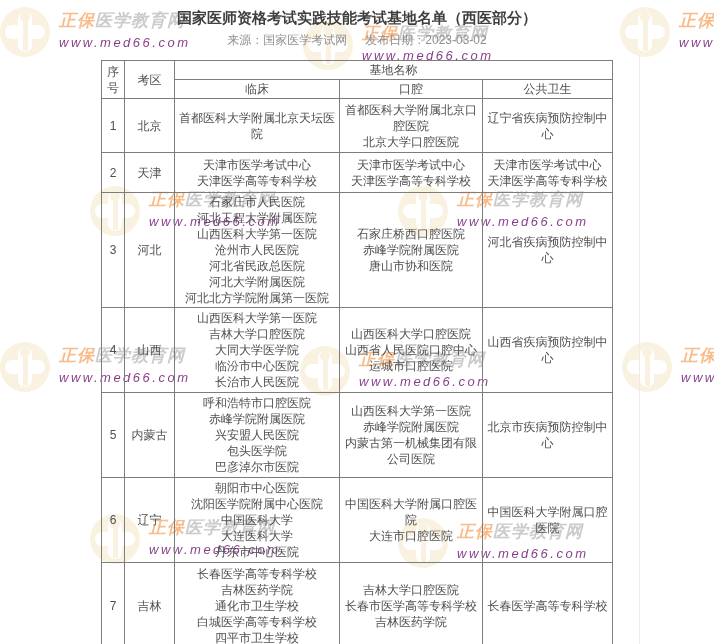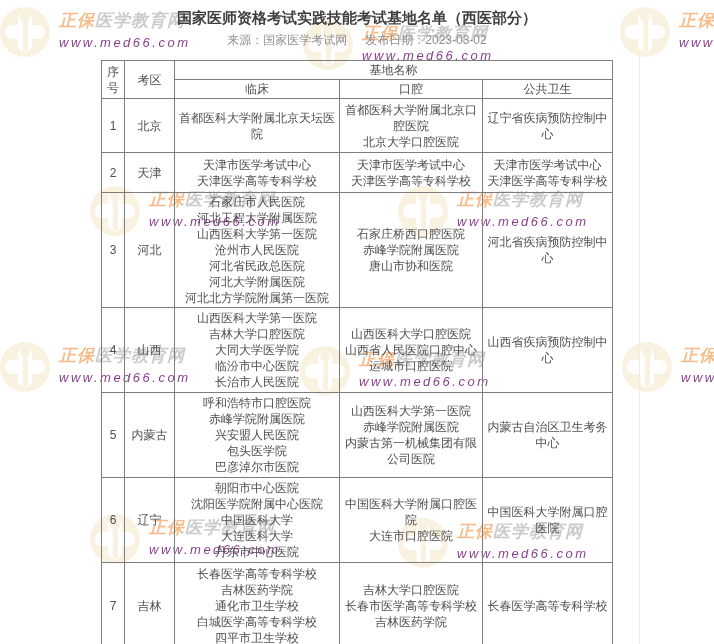--- a/index.html
+++ b/index.html
@@ -286,21 +286,21 @@
             <div class="line">兴安盟人民医院</div>
             <div class="line">包头医学院</div>
             <div class="line">巴彦淖尔市医院</div>
           </td>
           <td>
             <div class="line">山西医科大学第一医院</div>
             <div class="line">赤峰学院附属医院</div>
             <div class="line">内蒙古第一机械集团有限公司医院</div>
           </td>
           <td>
-            <div class="line">内蒙古自治区卫生考务中心</div>
+            <div class="line">北京市疾病预防控制中心</div>
           </td>
         </tr>
         <tr>
           <td>6</td>
           <td>辽宁</td>
           <td>
             <div class="line">朝阳市中心医院</div>
             <div class="line">沈阳医学院附属中心医院</div>
             <div class="line">中国医科大学</div>
             <div class="line">大连医科大学</div>

